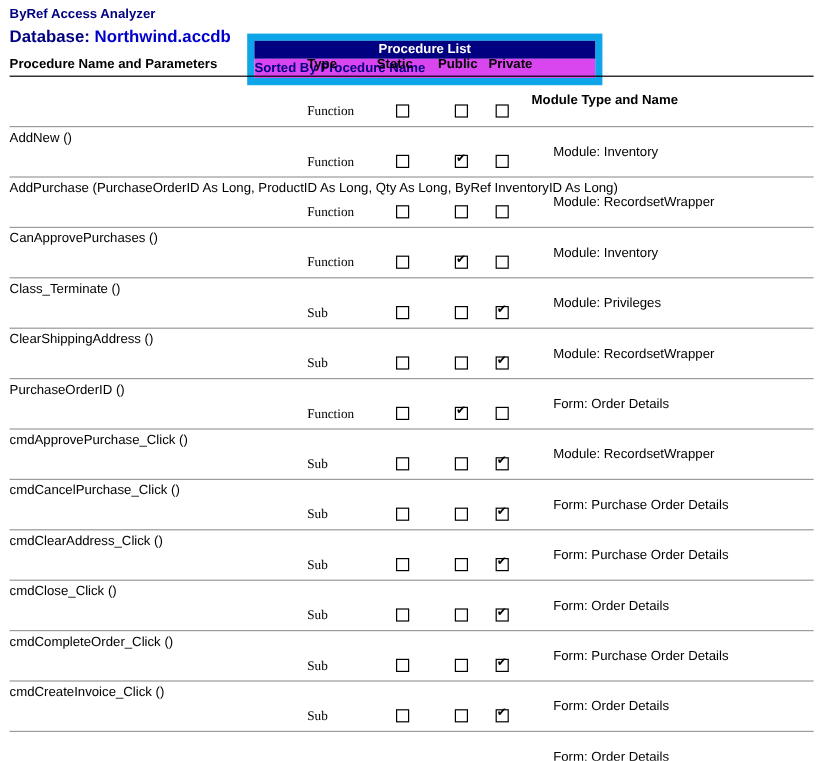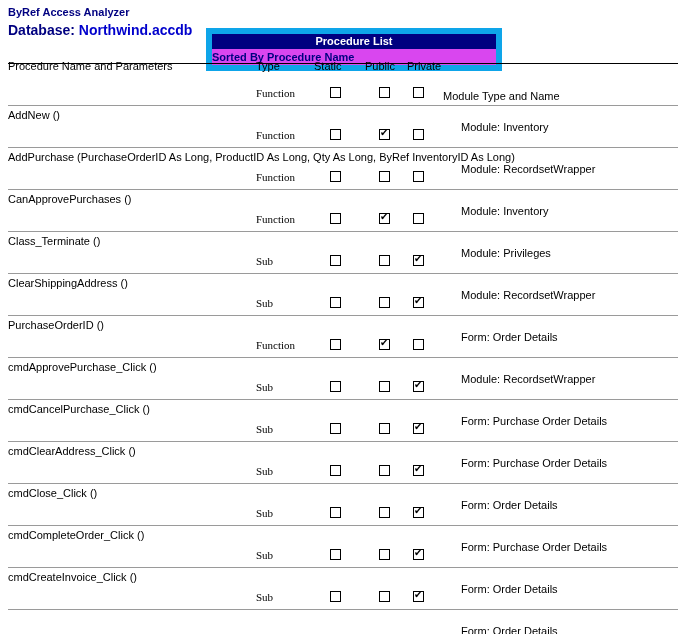--- a/index.html
+++ b/index.html
@@ -82,23 +82,23 @@
   .col-head {
     position: relative;
     height: 18px;
     border-bottom: 1px solid #000000;
     margin: 0 8px 0 8px;
     width: 670px;
     box-sizing: border-box;
   }
   .col-head span {
     position: absolute;
-    top: 14px;
-    font-size: 11px;
-    font-weight: normal;
+    top: 2px;
+    font-size: 11px;
+    font-weight: bold;
     color: #000000;
     white-space: nowrap;
   }
   .ch-proc   { left: 0px; }
   .ch-type   { left: 248px; }
   .ch-static { left: 306px; }
   .ch-public { left: 357px; }
   .ch-priv   { left: 399px; }
   .ch-module { left: 435px; margin-top: 30px; }
 

